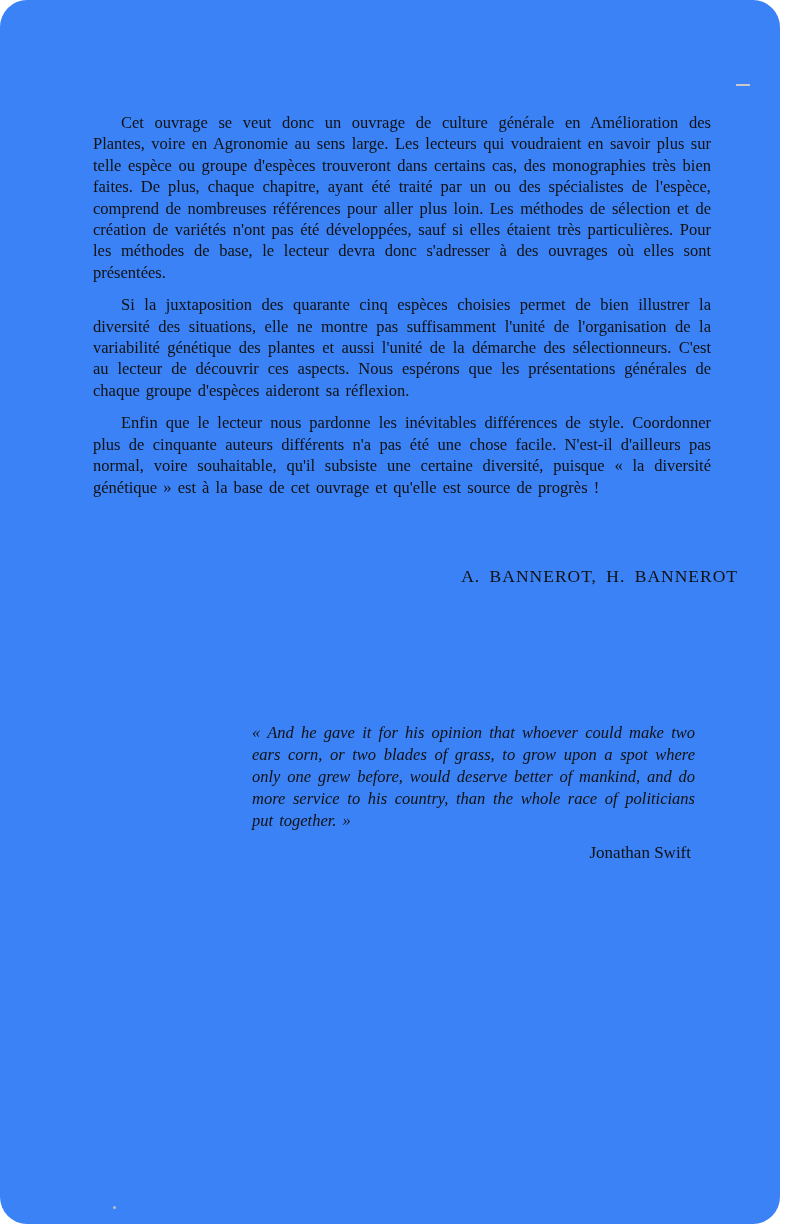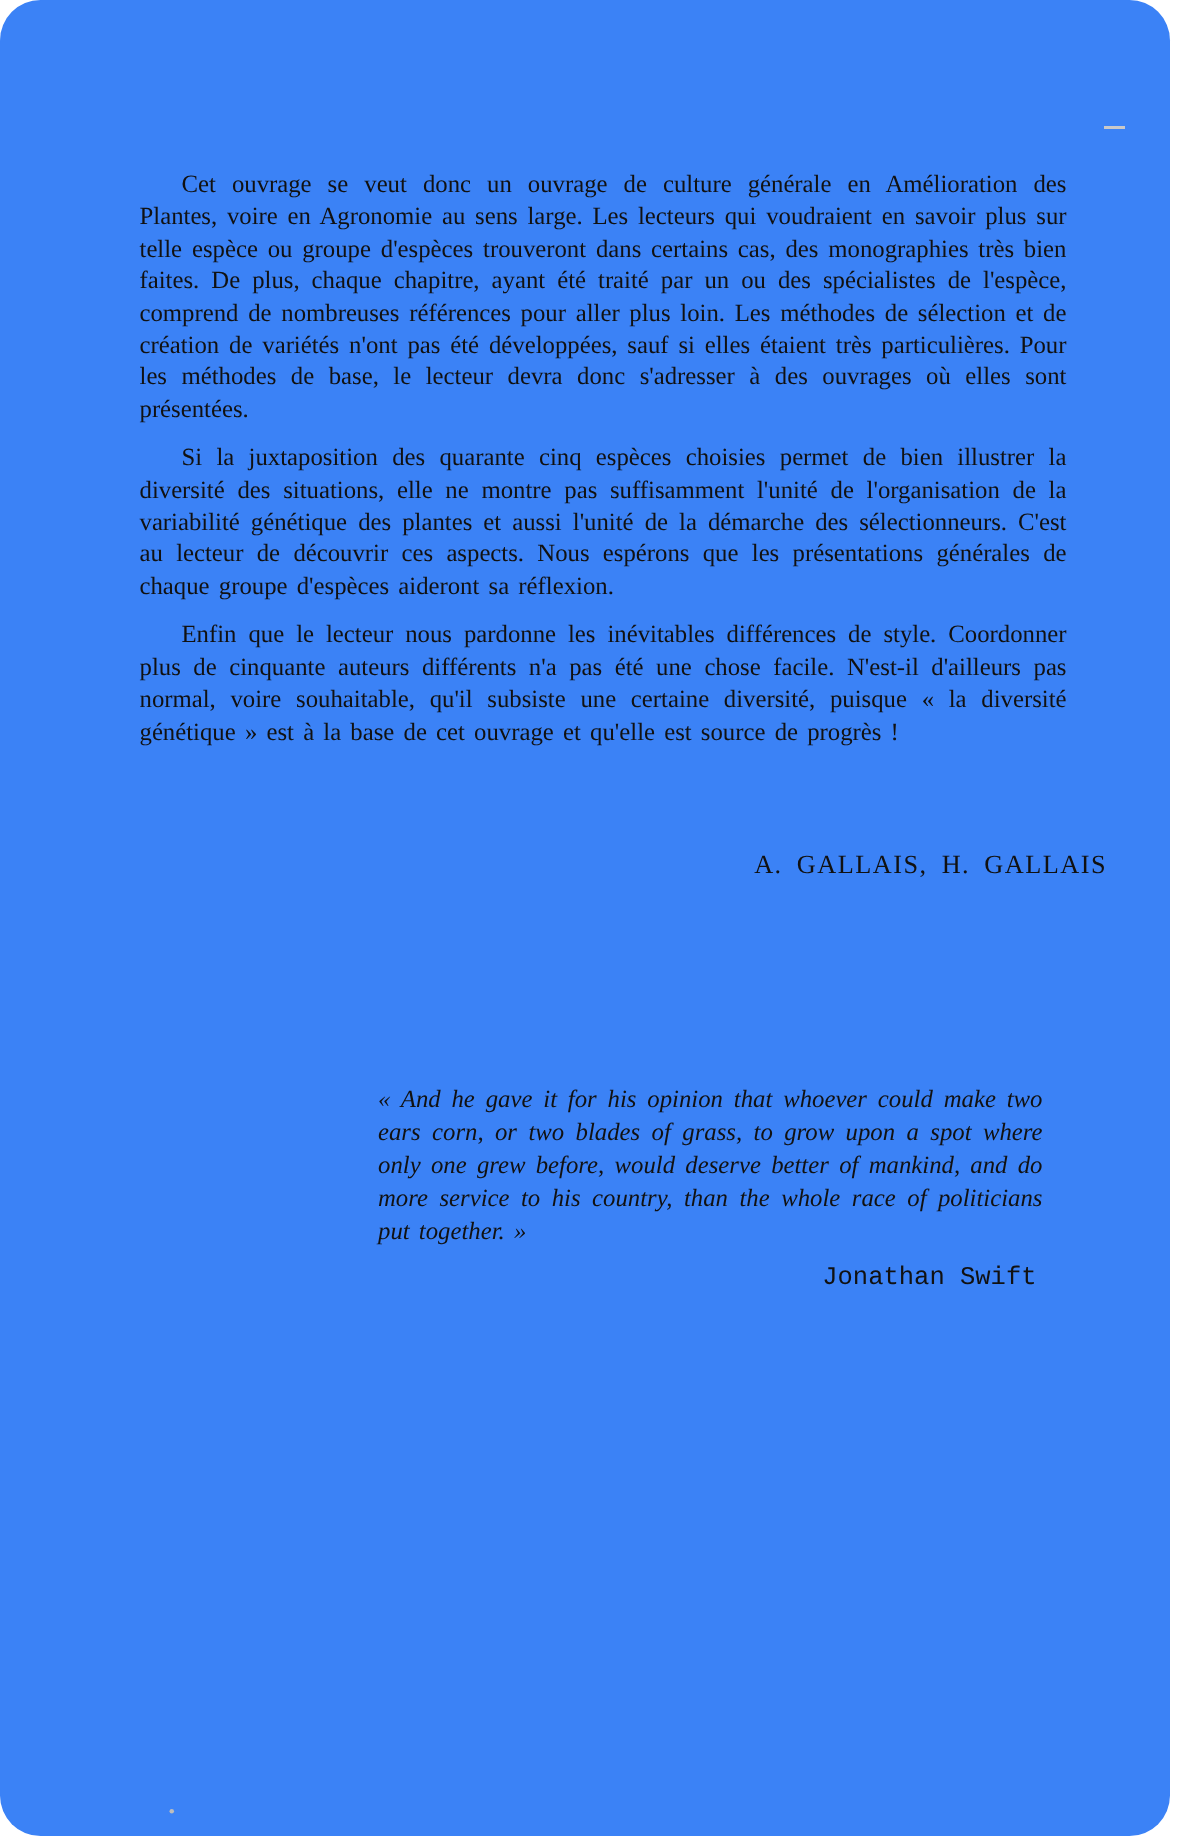--- a/index.html
+++ b/index.html
@@ -71,37 +71,36 @@
     font-size: 16.5px;
     line-height: 22px;
     text-align: justify;
     word-spacing: 2px;
   }
   .quote-attribution {
     margin-top: 11px;
     text-align: right;
     font-size: 17px;
     padding-right: 4px;
-    font-family: Liberation Mono, monospace;
   }
 </style>
 </head>
 <body>
 
 <div class="page">
 
   <div class="scan-mark-top"></div>
 
   <div class="text-block">
     <p>Cet ouvrage se veut donc un ouvrage de culture générale en Amélioration des Plantes, voire en Agronomie au sens large. Les lecteurs qui voudraient en savoir plus sur telle espèce ou groupe d'espèces trouveront dans certains cas, des monographies très bien faites. De plus, chaque chapitre, ayant été traité par un ou des spécialistes de l'espèce, comprend de nombreuses références pour aller plus loin. Les méthodes de sélection et de création de variétés n'ont pas été développées, sauf si elles étaient très particulières. Pour les méthodes de base, le lecteur devra donc s'adresser à des ouvrages où elles sont présentées.</p>
     <p>Si la juxtaposition des quarante cinq espèces choisies permet de bien illustrer la diversité des situations, elle ne montre pas suffisamment l'unité de l'organisation de la variabilité génétique des plantes et aussi l'unité de la démarche des sélectionneurs. C'est au lecteur de découvrir ces aspects. Nous espérons que les présentations générales de chaque groupe d'espèces aideront sa réflexion.</p>
     <p>Enfin que le lecteur nous pardonne les inévitables différences de style. Coordonner plus de cinquante auteurs différents n'a pas été une chose facile. N'est-il d'ailleurs pas normal, voire souhaitable, qu'il subsiste une certaine diversité, puisque « la diversité génétique » est à la base de cet ouvrage et qu'elle est source de progrès !</p>
   </div>
 
-  <div class="signature">A. GALLAIS, H. GALLAIS</div>
+  <div class="signature">A. BANNEROT, H. BANNEROT</div>
 
   <div class="quote-block">
     <p class="quote-text">« And he gave it for his opinion that whoever could make two ears corn, or two blades of grass, to grow upon a spot where only one grew before, would deserve better of mankind, and do more service to his country, than the whole race of politicians put together. »</p>
     <div class="quote-attribution">Jonathan Swift</div>
   </div>
 
   <div class="scan-mark-bottom"></div>
 
 </div>
 

